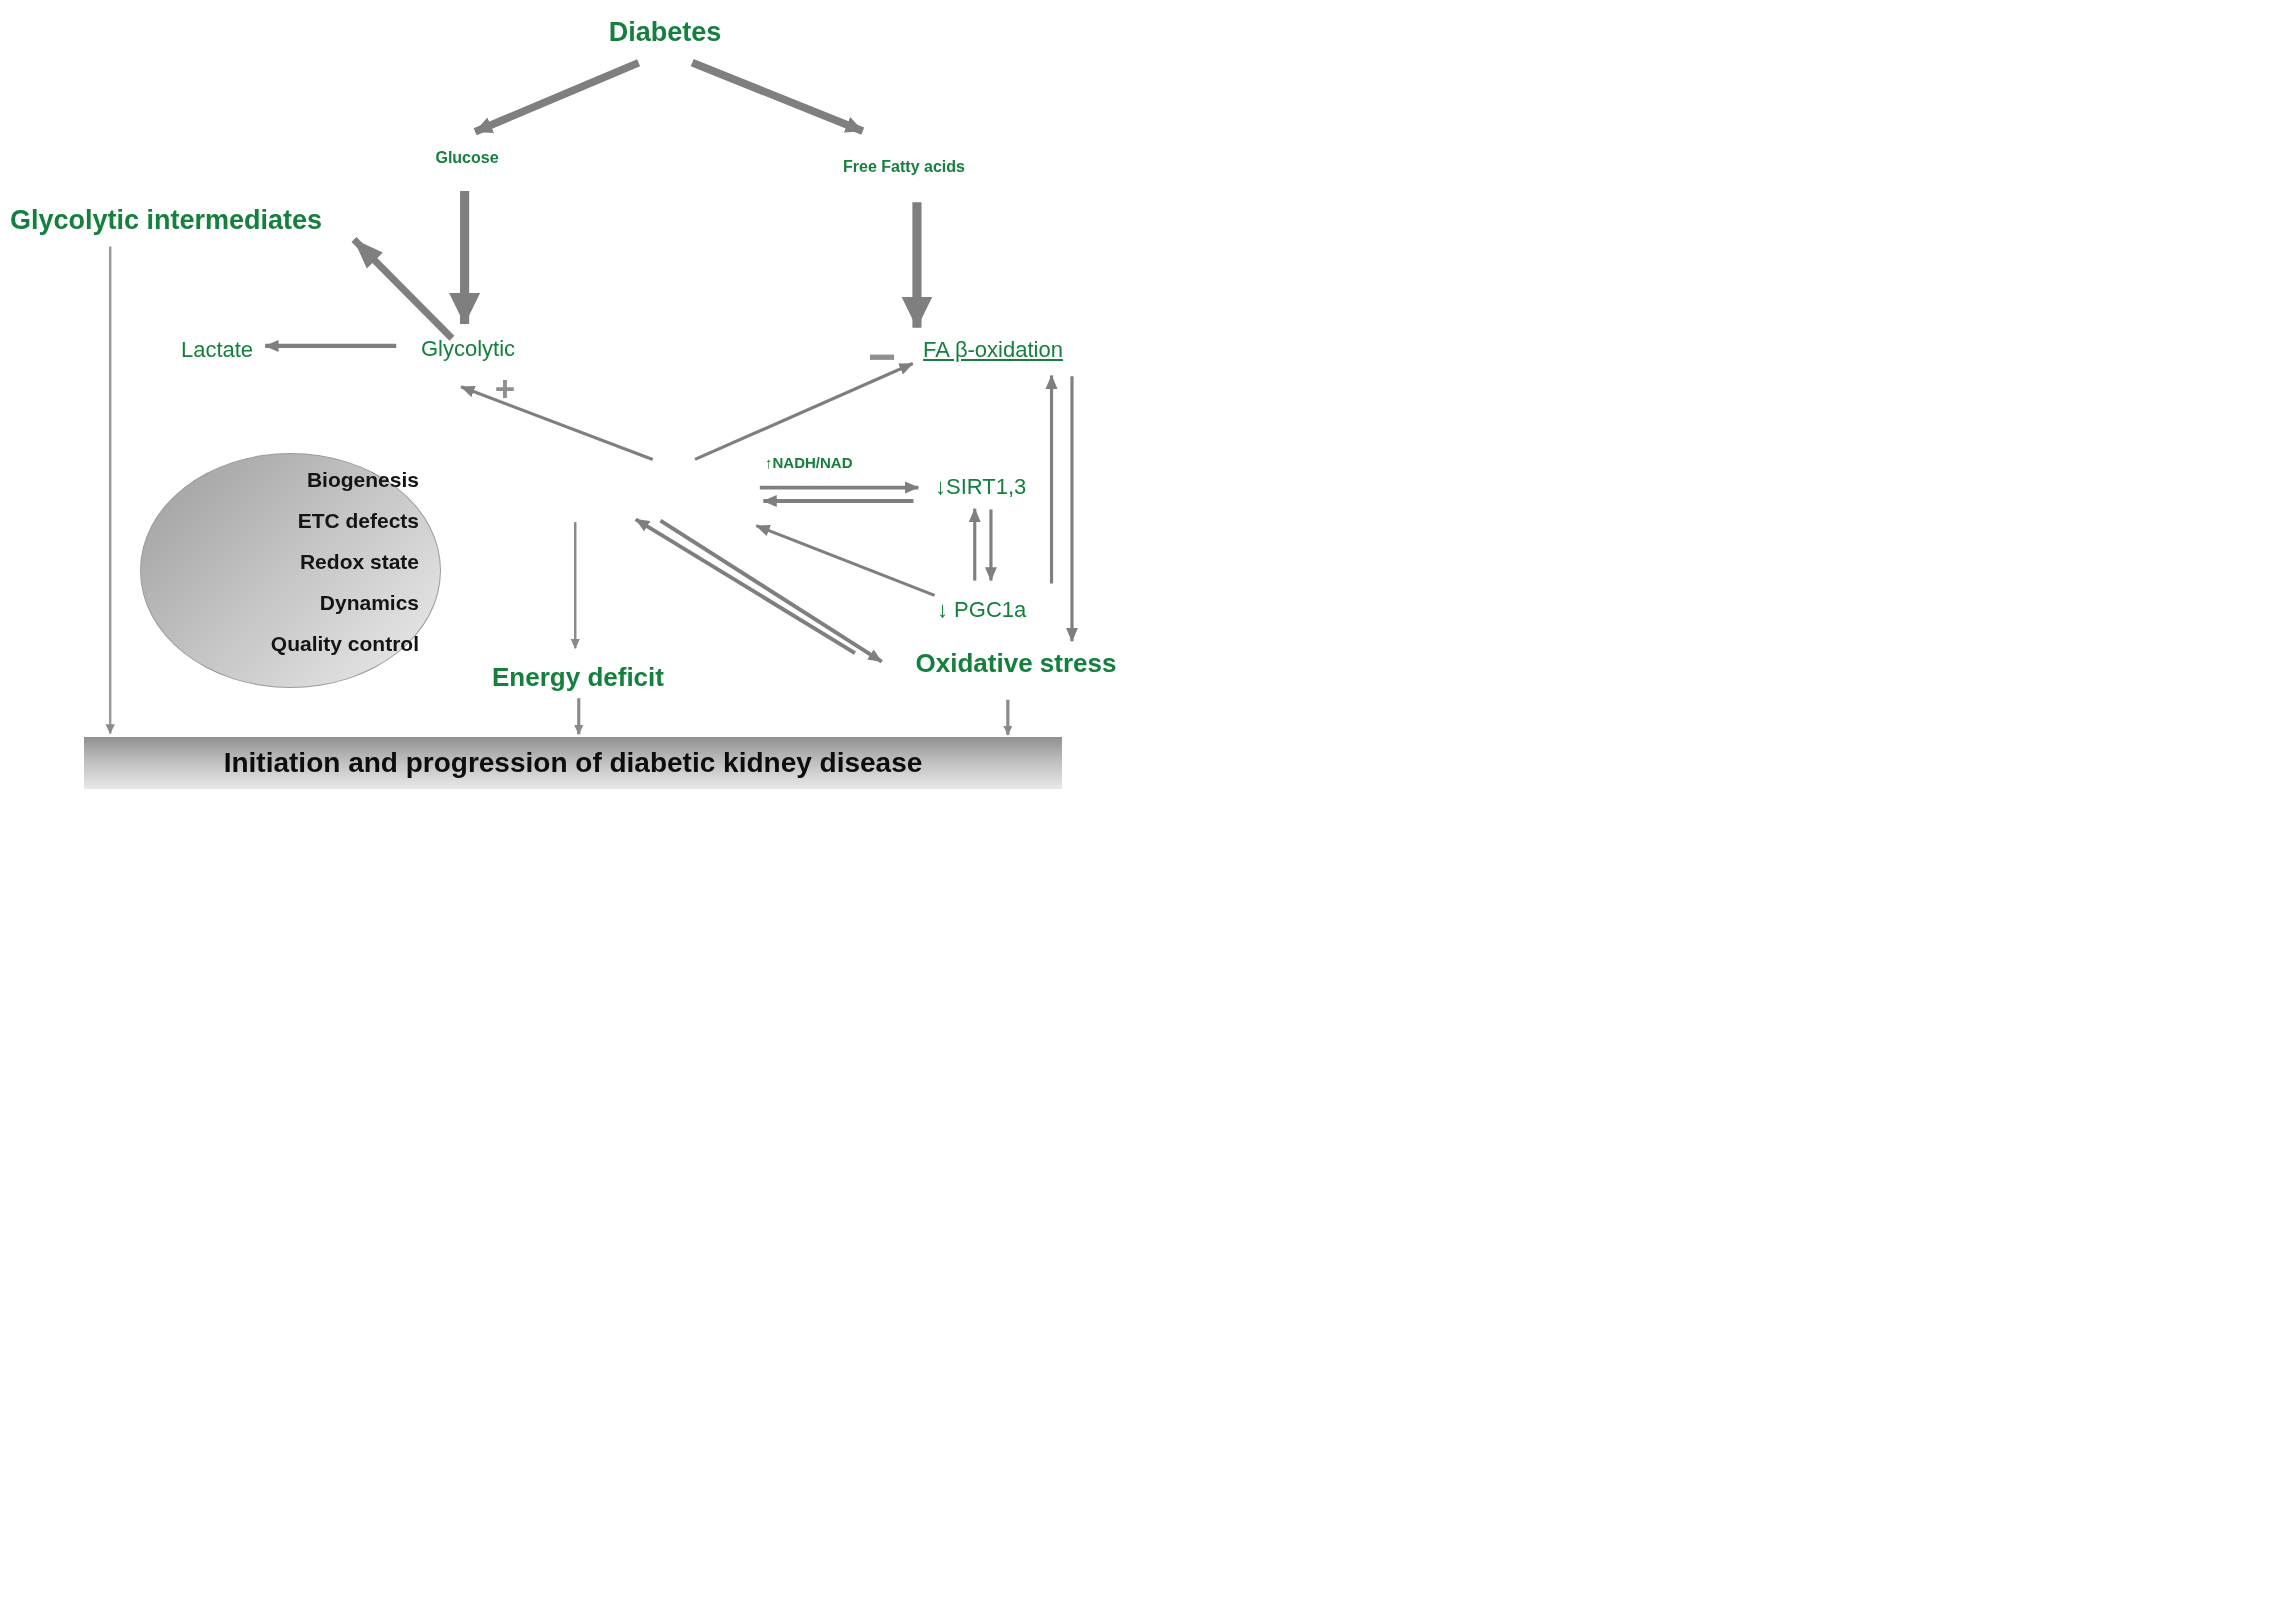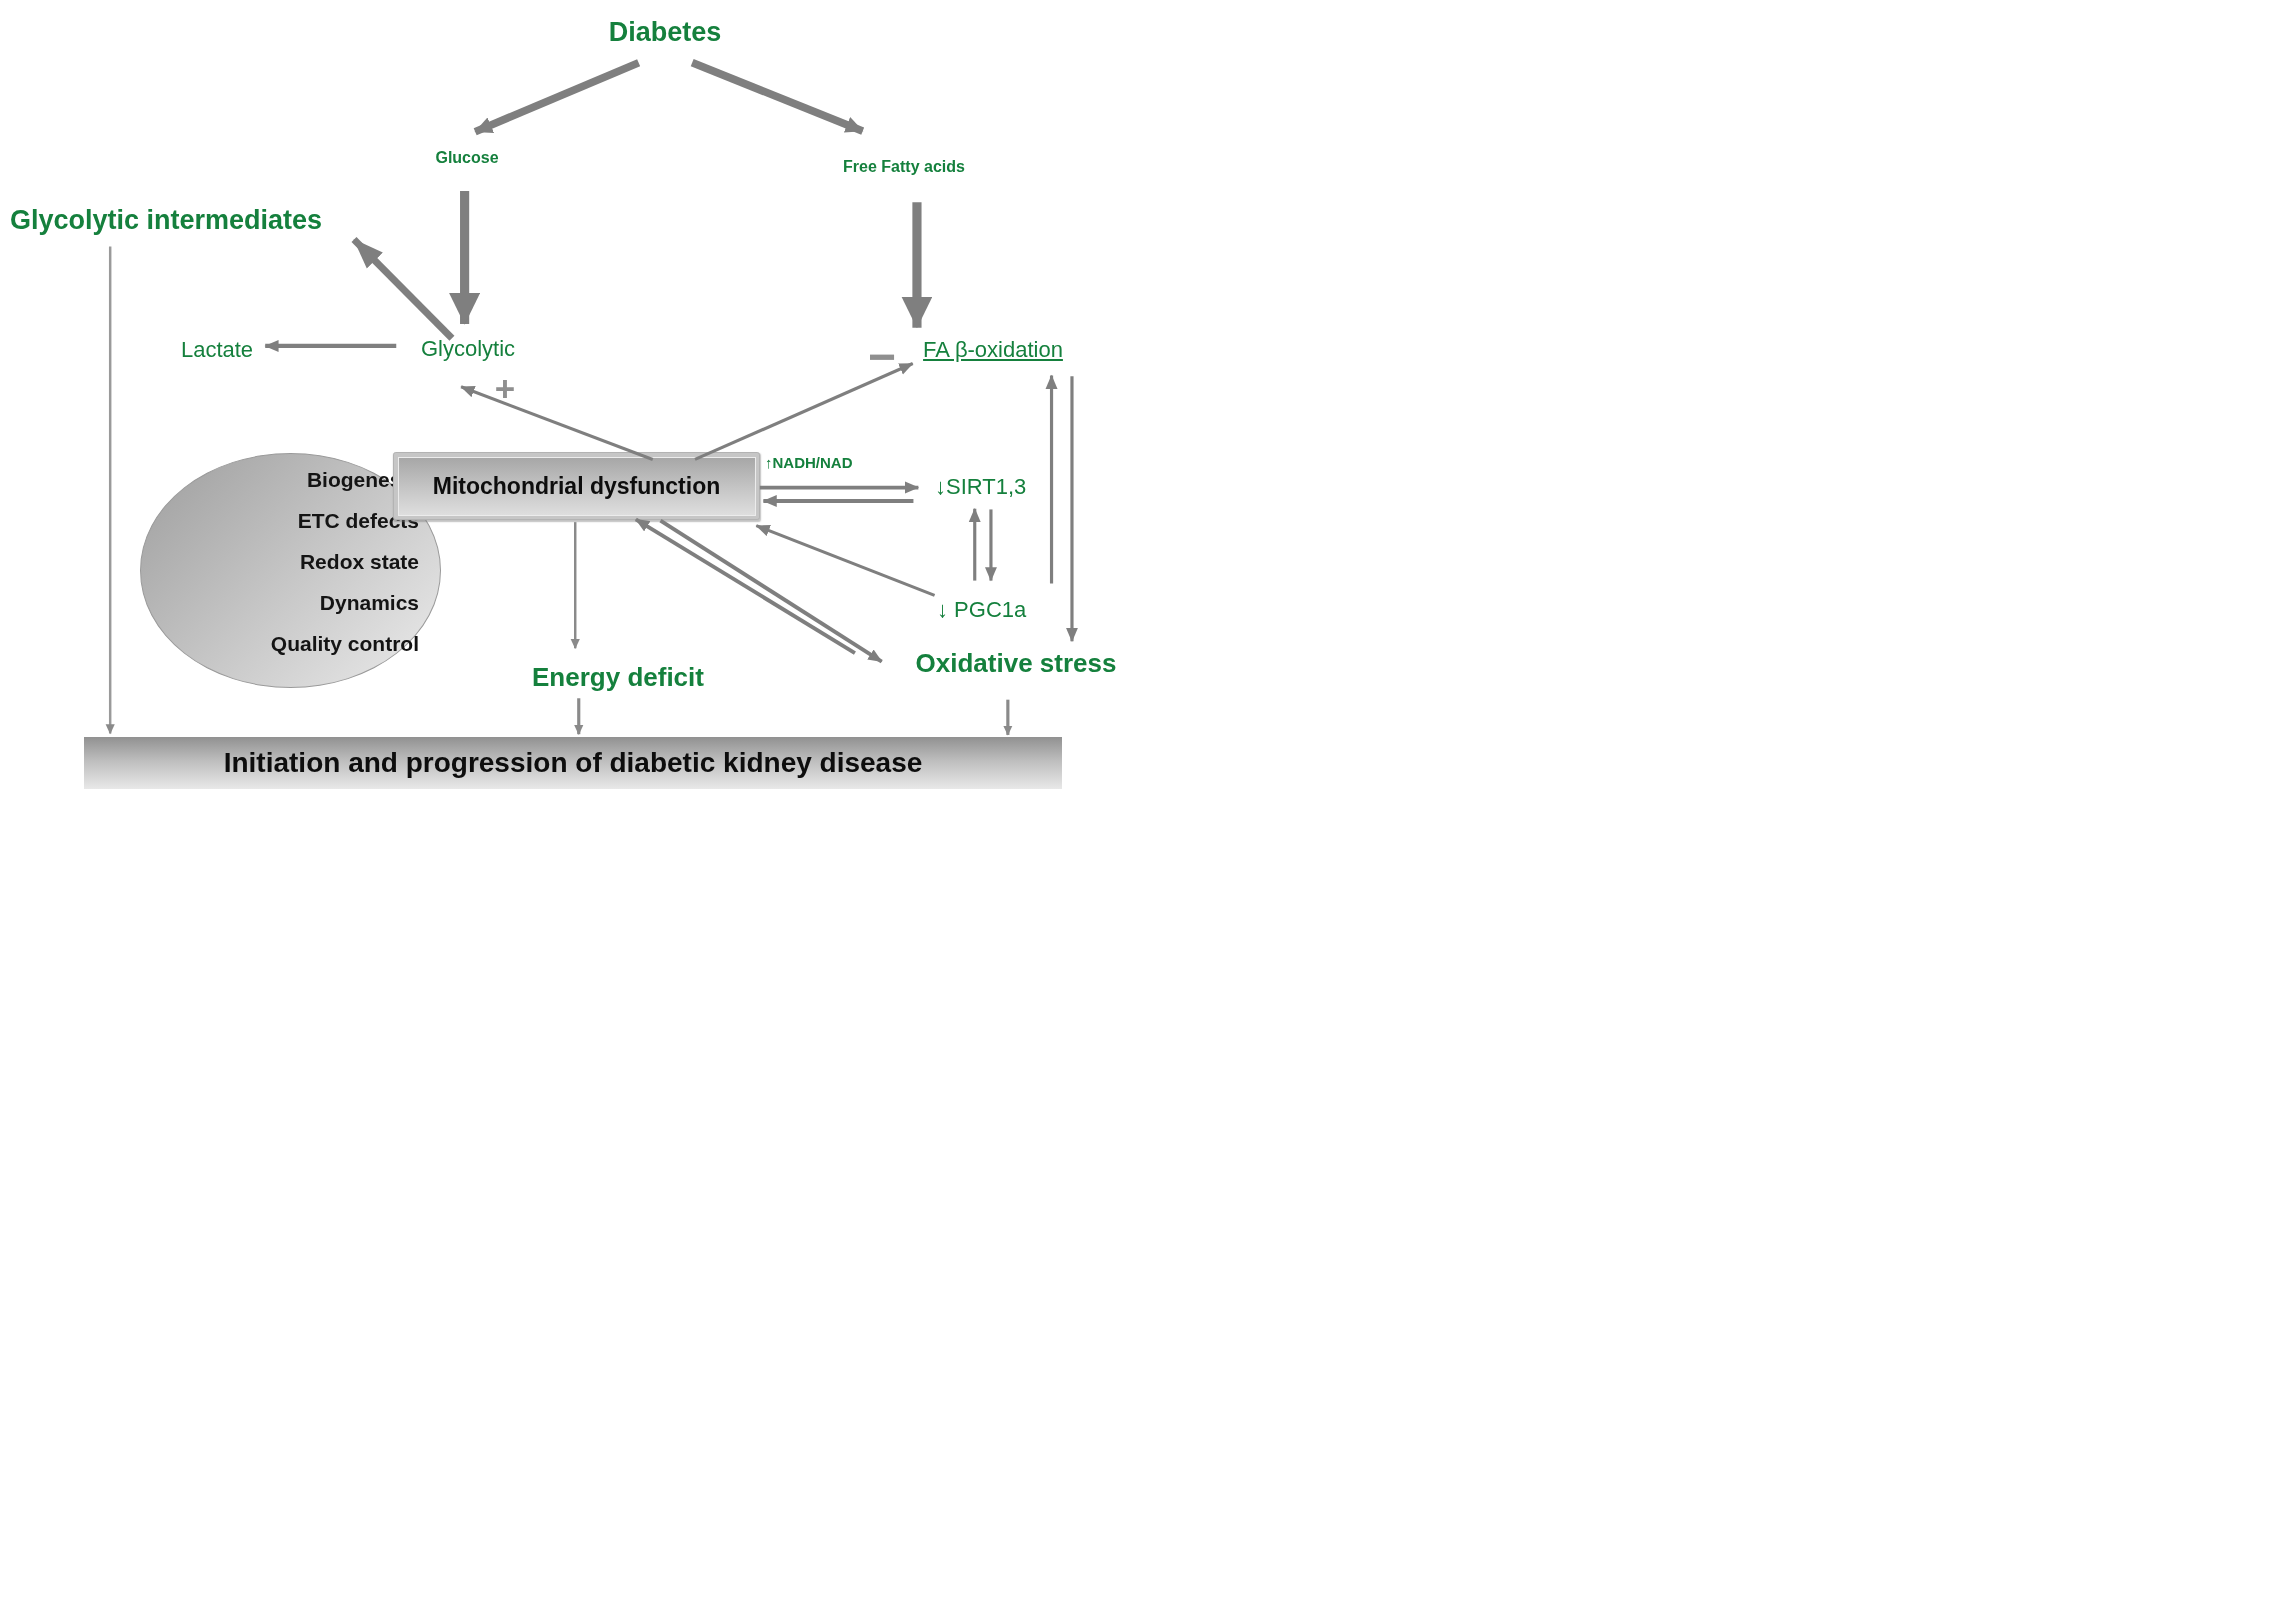--- a/index.html
+++ b/index.html
@@ -50,23 +50,20 @@
 
   <div class="ellipse"></div>
   <div class="ellipse-text">
     <div>Biogenesis</div>
     <div>ETC defects</div>
     <div>Redox state</div>
     <div>Dynamics</div>
     <div>Quality control</div>
   </div>
 
-  <div class="mito-box">
-    <div class="mito-inner">Mitochondrial dysfunction</div>
-  </div>
 
   <svg class="arrow-layer" viewBox="0 0 1620 1151" xmlns="http://www.w3.org/2000/svg">
     <defs>
       <marker id="mBig" markerUnits="userSpaceOnUse" markerWidth="27" markerHeight="26" refX="24" refY="13" orient="auto">
         <path d="M0,1 L25,13 L0,25 z" fill="#7f7f7f"></path>
       </marker>
       <marker id="mChunky" markerUnits="userSpaceOnUse" markerWidth="47" markerHeight="44" refX="44" refY="22" orient="auto">
         <path d="M0,0 L45,22 L0,44 z" fill="#7f7f7f"></path>
       </marker>
       <marker id="mGi" markerUnits="userSpaceOnUse" markerWidth="45" markerHeight="36" refX="42" refY="18" orient="auto">
@@ -119,21 +116,21 @@
   <div class="label c fs31" style="left:468px;top:337px;">Glycolytic</div>
   <div class="label c fs31" style="left:993px;top:338px;text-decoration:underline;">FA β-oxidation</div>
 
   <div class="sign sign-plus" style="left:505px;top:371px;">+</div>
   <div class="sign sign-minus" style="left:882px;top:333px;">−</div>
 
   <div class="label b fs32" style="left:765px;top:455px;">↑NADH/NAD</div>
   <div class="label fs31" style="left:935px;top:475px;">↓SIRT1,3</div>
   <div class="label fs31" style="left:937px;top:598px;">↓ PGC1a</div>
 
-  <div class="label c b fs37" style="left:578px;top:663px;margin-left:40px;">Energy deficit</div>
+  <div class="label c b fs37" style="left:578px;top:663px;">Energy deficit</div>
   <div class="label c b fs37" style="left:1016px;top:649px;">Oxidative stress</div>
 
   <div class="outcome-bar">
     <span>Initiation and progression of diabetic kidney disease</span>
   </div>
 
 </div>
 
 
 </body></html>

